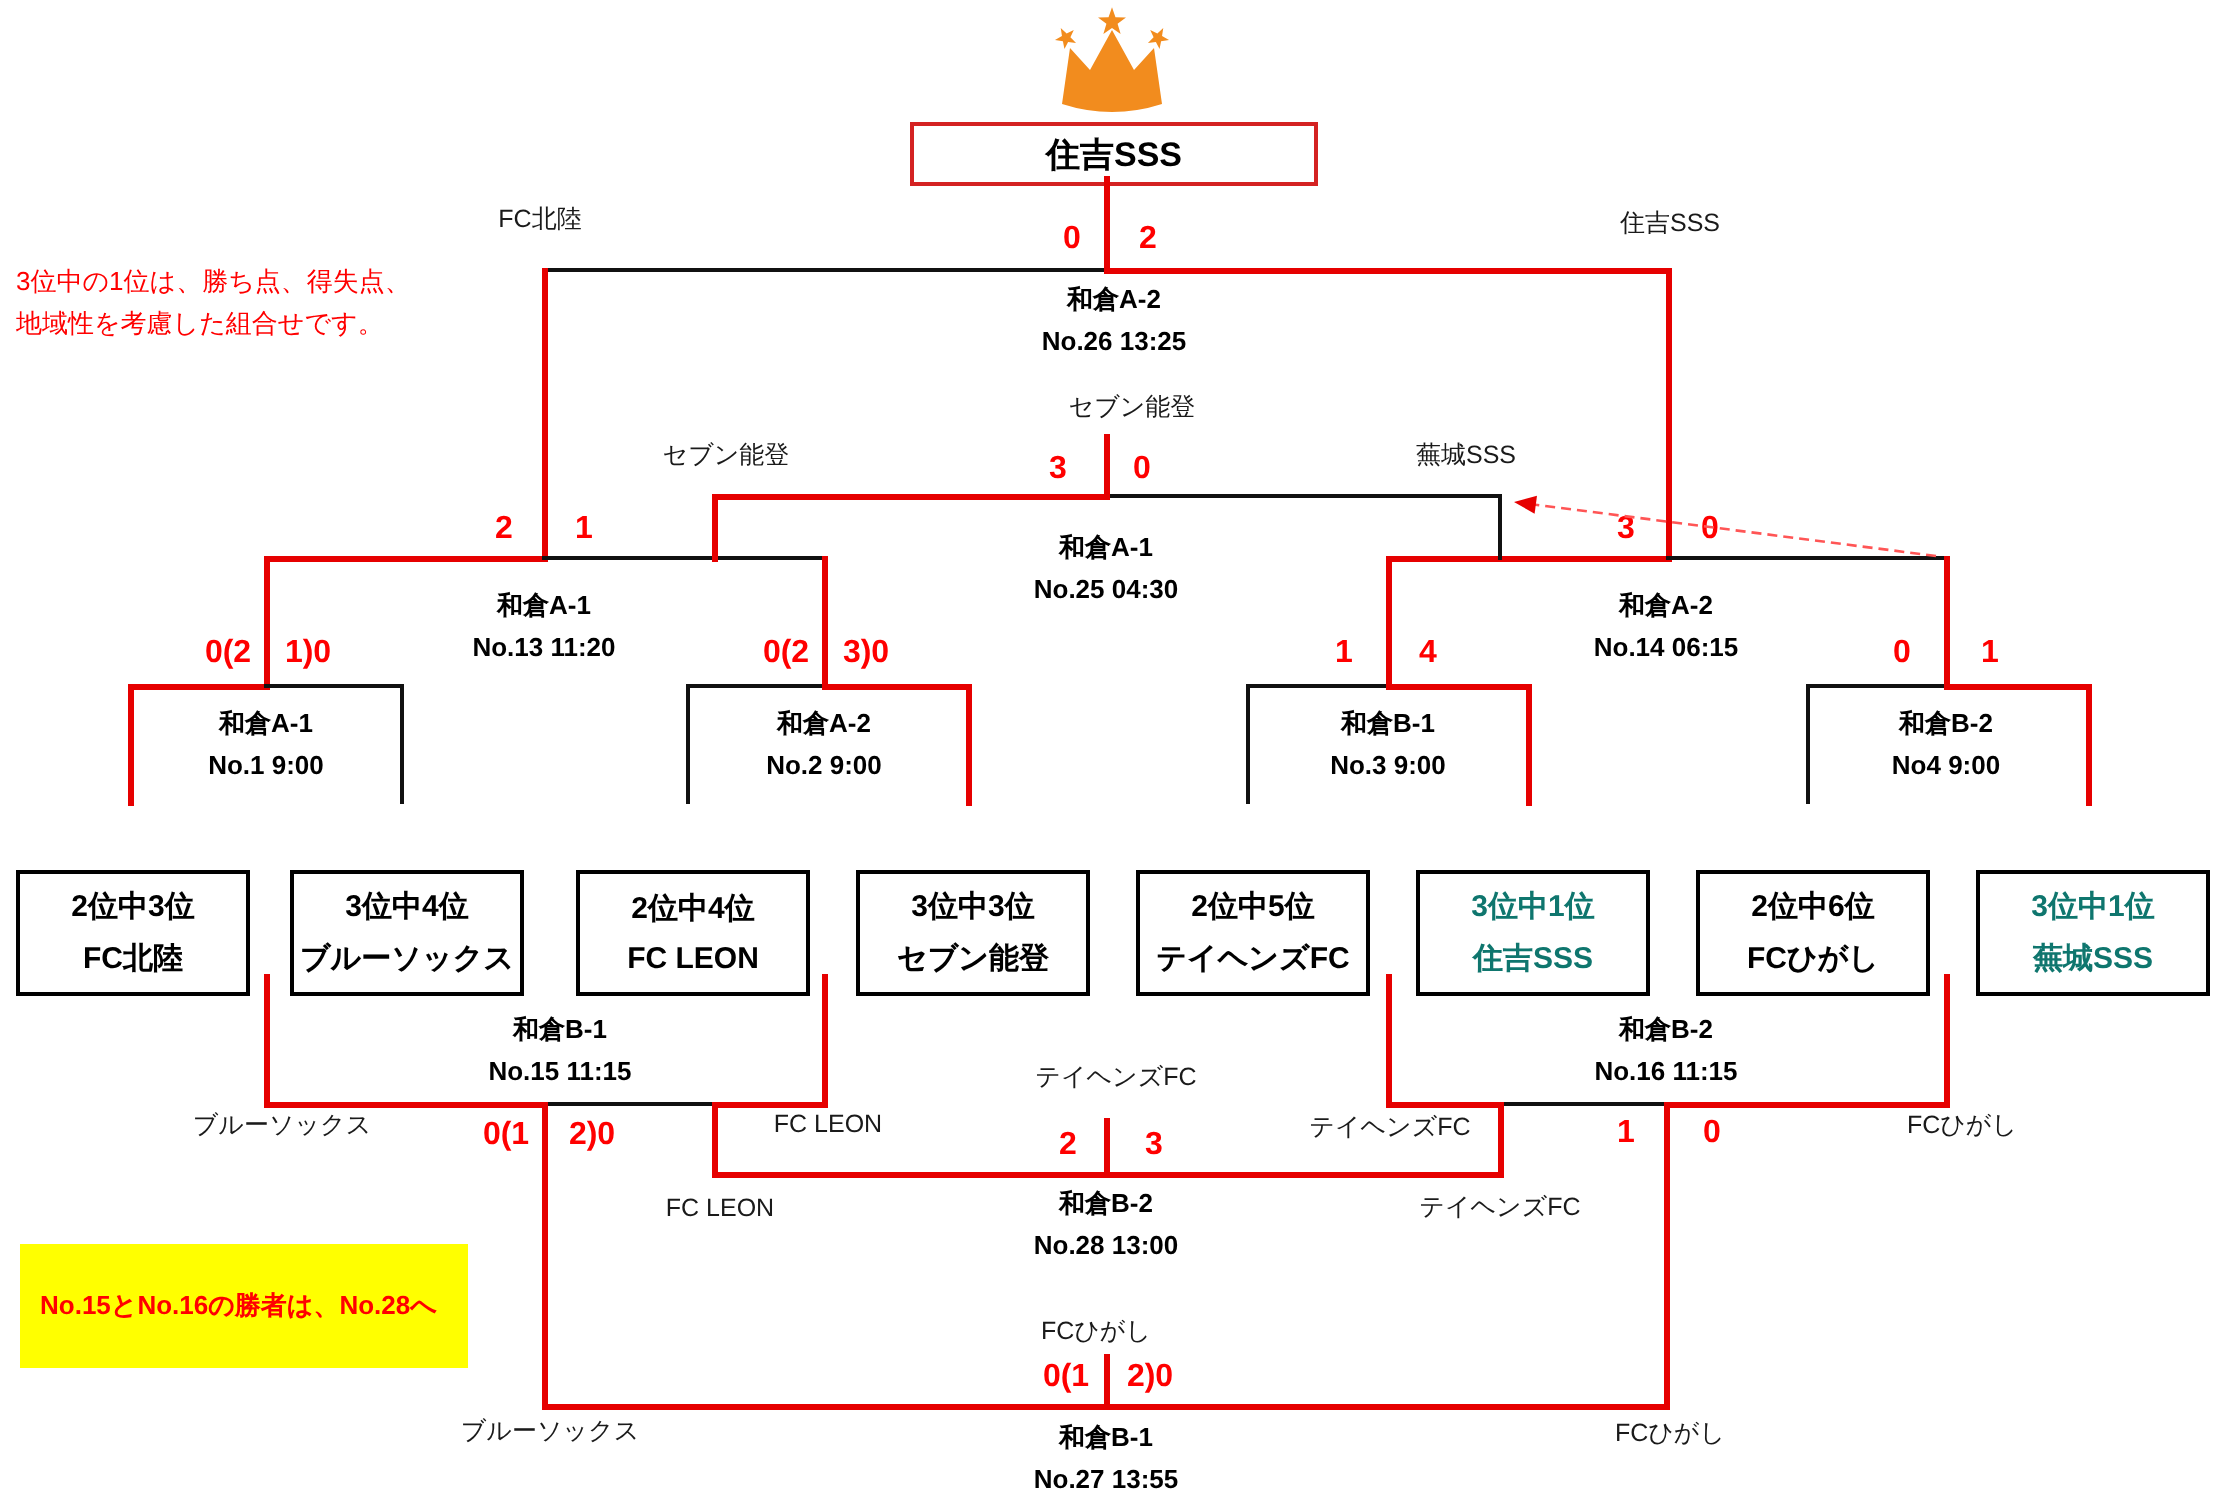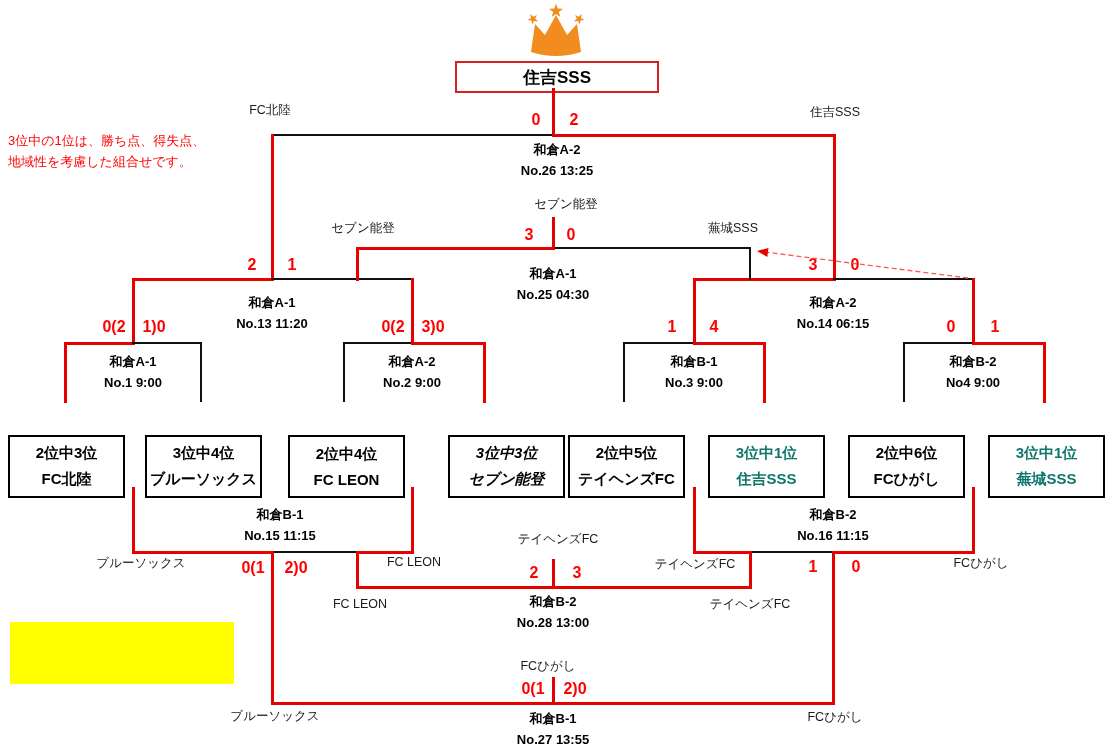--- a/index.html
+++ b/index.html
@@ -52,20 +52,21 @@
     <use href="#star" fill="#f28c1e" transform="translate(35,9) scale(1.05)"></use>
     <use href="#star" fill="#f28c1e" transform="translate(12,17) rotate(-28) scale(0.8)"></use>
     <use href="#star" fill="#f28c1e" transform="translate(58,17) rotate(28) scale(0.8)"></use>
   </svg>
 
   <div class="champion-box">
     <span>住吉SSS</span>
   </div>
 
   <div class="note-bottom">
+    <div>No.15とNo.16の勝者は、No.28へ</div>
   </div>
 
   <svg class="arrow-svg" width="1107" height="752" viewBox="0 0 1107 752">
     <line id="arrow-line" x1="968" y1="278" x2="765" y2="252" stroke="#ff5555" stroke-width="1.3" stroke-dasharray="5 3"></line>
     <polygon id="arrow-head" points="757,251 768.5,247.9 767.3,256.9" fill="#e60000"></polygon>
   </svg>
 
 <div class="ln blk" style="left: 271px; top: 134px; width: 283px; height: 2px;"></div>
     <div class="ln red" style="left: 551.5px; top: 133.5px; width: 284px; height: 3px;"></div>
     <div class="ln red" style="left: 551.5px; top: 87.5px; width: 3px; height: 49px;"></div>
@@ -123,21 +124,21 @@
       <div class="tname">FC北陸</div>
     </div>
     <div class="team-box" style="left: 145px;">
       <div class="seed">3位中4位</div>
       <div class="tname">ブルーソックス</div>
     </div>
     <div class="team-box" style="left: 288px;">
       <div class="seed">2位中4位</div>
       <div class="tname">FC LEON</div>
     </div>
-    <div class="team-box" style="left: 448px; font-style: italic;">
+    <div class="team-box" style="left: 428px;">
       <div class="seed">3位中3位</div>
       <div class="tname">セブン能登</div>
     </div>
     <div class="team-box" style="left: 568px;">
       <div class="seed">2位中5位</div>
       <div class="tname">テイヘンズFC</div>
     </div>
     <div class="team-box red-team" style="left: 708px;">
       <div class="seed">3位中1位</div>
       <div class="tname">住吉SSS</div>

